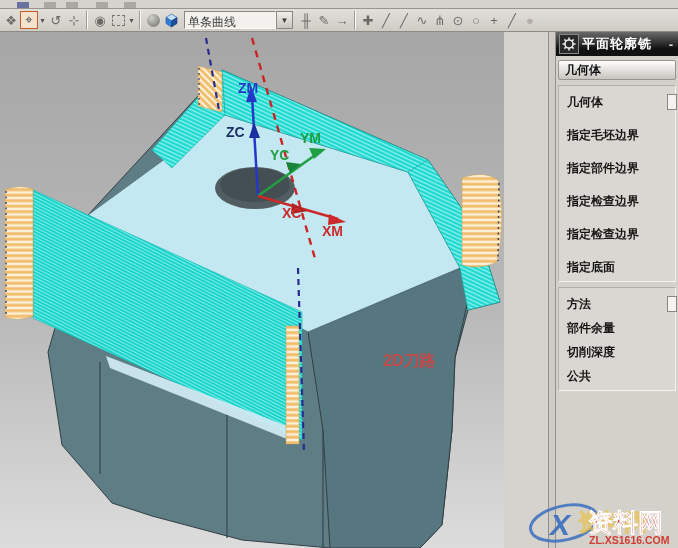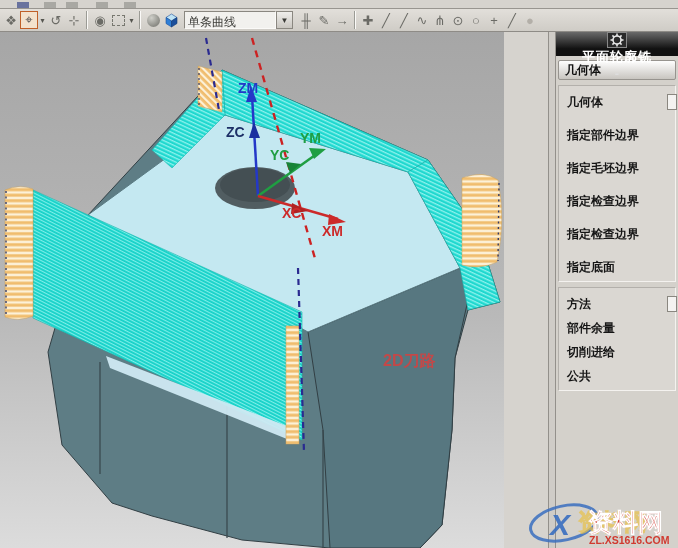--- a/index.html
+++ b/index.html
@@ -41,21 +41,21 @@
   .viewport svg { position:absolute; left:0; top:0; }
 
   
   .divider { position:absolute; left:548px; top:32px; width:8px; height:516px;
     background:#cfccc7; border-left:1px solid #93908b; border-right:1px solid #93908b; }
 
   
   .panel { position:absolute; left:556px; top:32px; width:122px; height:516px;
     background:#d4d1cb; }
   .panel-title { height:24px; background:linear-gradient(#6a6a6a,#111 70%);
-    display:flex; align-items:center; color:#fff;flex-direction:column; }
+    display:flex; align-items:center; color:#fff; }
   .gear-box { width:20px; height:20px; margin:0 3px; border:1px solid #888;
     background:#2a2a2a; display:flex; align-items:center; justify-content:center; }
   .panel-title-text { flex:1; font-size:13px; font-weight:bold; letter-spacing:1px; }
   .min-btn { width:14px; text-align:center; font-size:13px; font-weight:bold; color:#ddd; }
   .sec-bar { margin:4px 2px 0 2px; height:20px; line-height:18px;
     background:linear-gradient(#fefefe,#c8c5c0); border:1px solid #97948f;
     border-radius:2px; font-size:12px; font-weight:bold; color:#111; padding-left:6px; }
   .group-box { margin:5px 2px 0 2px; background:#dad7d2; padding:6px 0 4px 8px;
     border:1px solid; border-color:#b3b0ab #f4f2ef #f4f2ef #b3b0ab; position:relative; }
   .p-row { position:relative; font-size:12px; font-weight:600; color:#151515; height:20px;
@@ -221,35 +221,35 @@
     <span class="min-btn">-</span>
   </div>
 
   <div class="sec-bar">几何体</div>
 
   <div class="group-box">
     <div class="p-row gap-lg">
       <span>几何体</span>
       <span class="dd-stub"></span>
     </div>
+    <div class="p-row gap-lg">指定毛坯边界</div>
     <div class="p-row gap-lg">指定部件边界</div>
-    <div class="p-row gap-lg">指定毛坯边界</div>
     <div class="p-row gap-lg">指定检查边界</div>
     <div class="p-row gap-lg">指定检查边界</div>
     <div class="p-row">指定底面</div>
   </div>
 
 
   <div class="group-box">
     <div class="p-row gap-sm">
       <span>方法</span>
       <span class="dd-stub"></span>
     </div>
     <div class="p-row gap-sm">部件余量</div>
-    <div class="p-row gap-sm">切削进给</div>
+    <div class="p-row gap-sm">切削深度</div>
     <div class="p-row">公共</div>
   </div>
 </div>
 
 <div class="watermark">
   <svg width="152" height="50">
     <ellipse cx="38" cy="26" rx="34" ry="17" fill="none" stroke="#3a6fc0" stroke-width="3" transform="rotate(-12 38 26)" opacity="0.85"></ellipse>
     <text x="24" y="38" font-size="30" font-style="italic" font-weight="bold" fill="#3a6fc0" opacity="0.9">X</text>
     <text x="52" y="33" font-size="23" font-weight="bold" fill="none" stroke="#e8c24a" stroke-width="1" opacity="0.7">资料网</text>
     <text x="62" y="34" font-size="25" font-weight="bold" fill="#d03a30" stroke="#ffffff" stroke-width="0.6">资料网</text>

